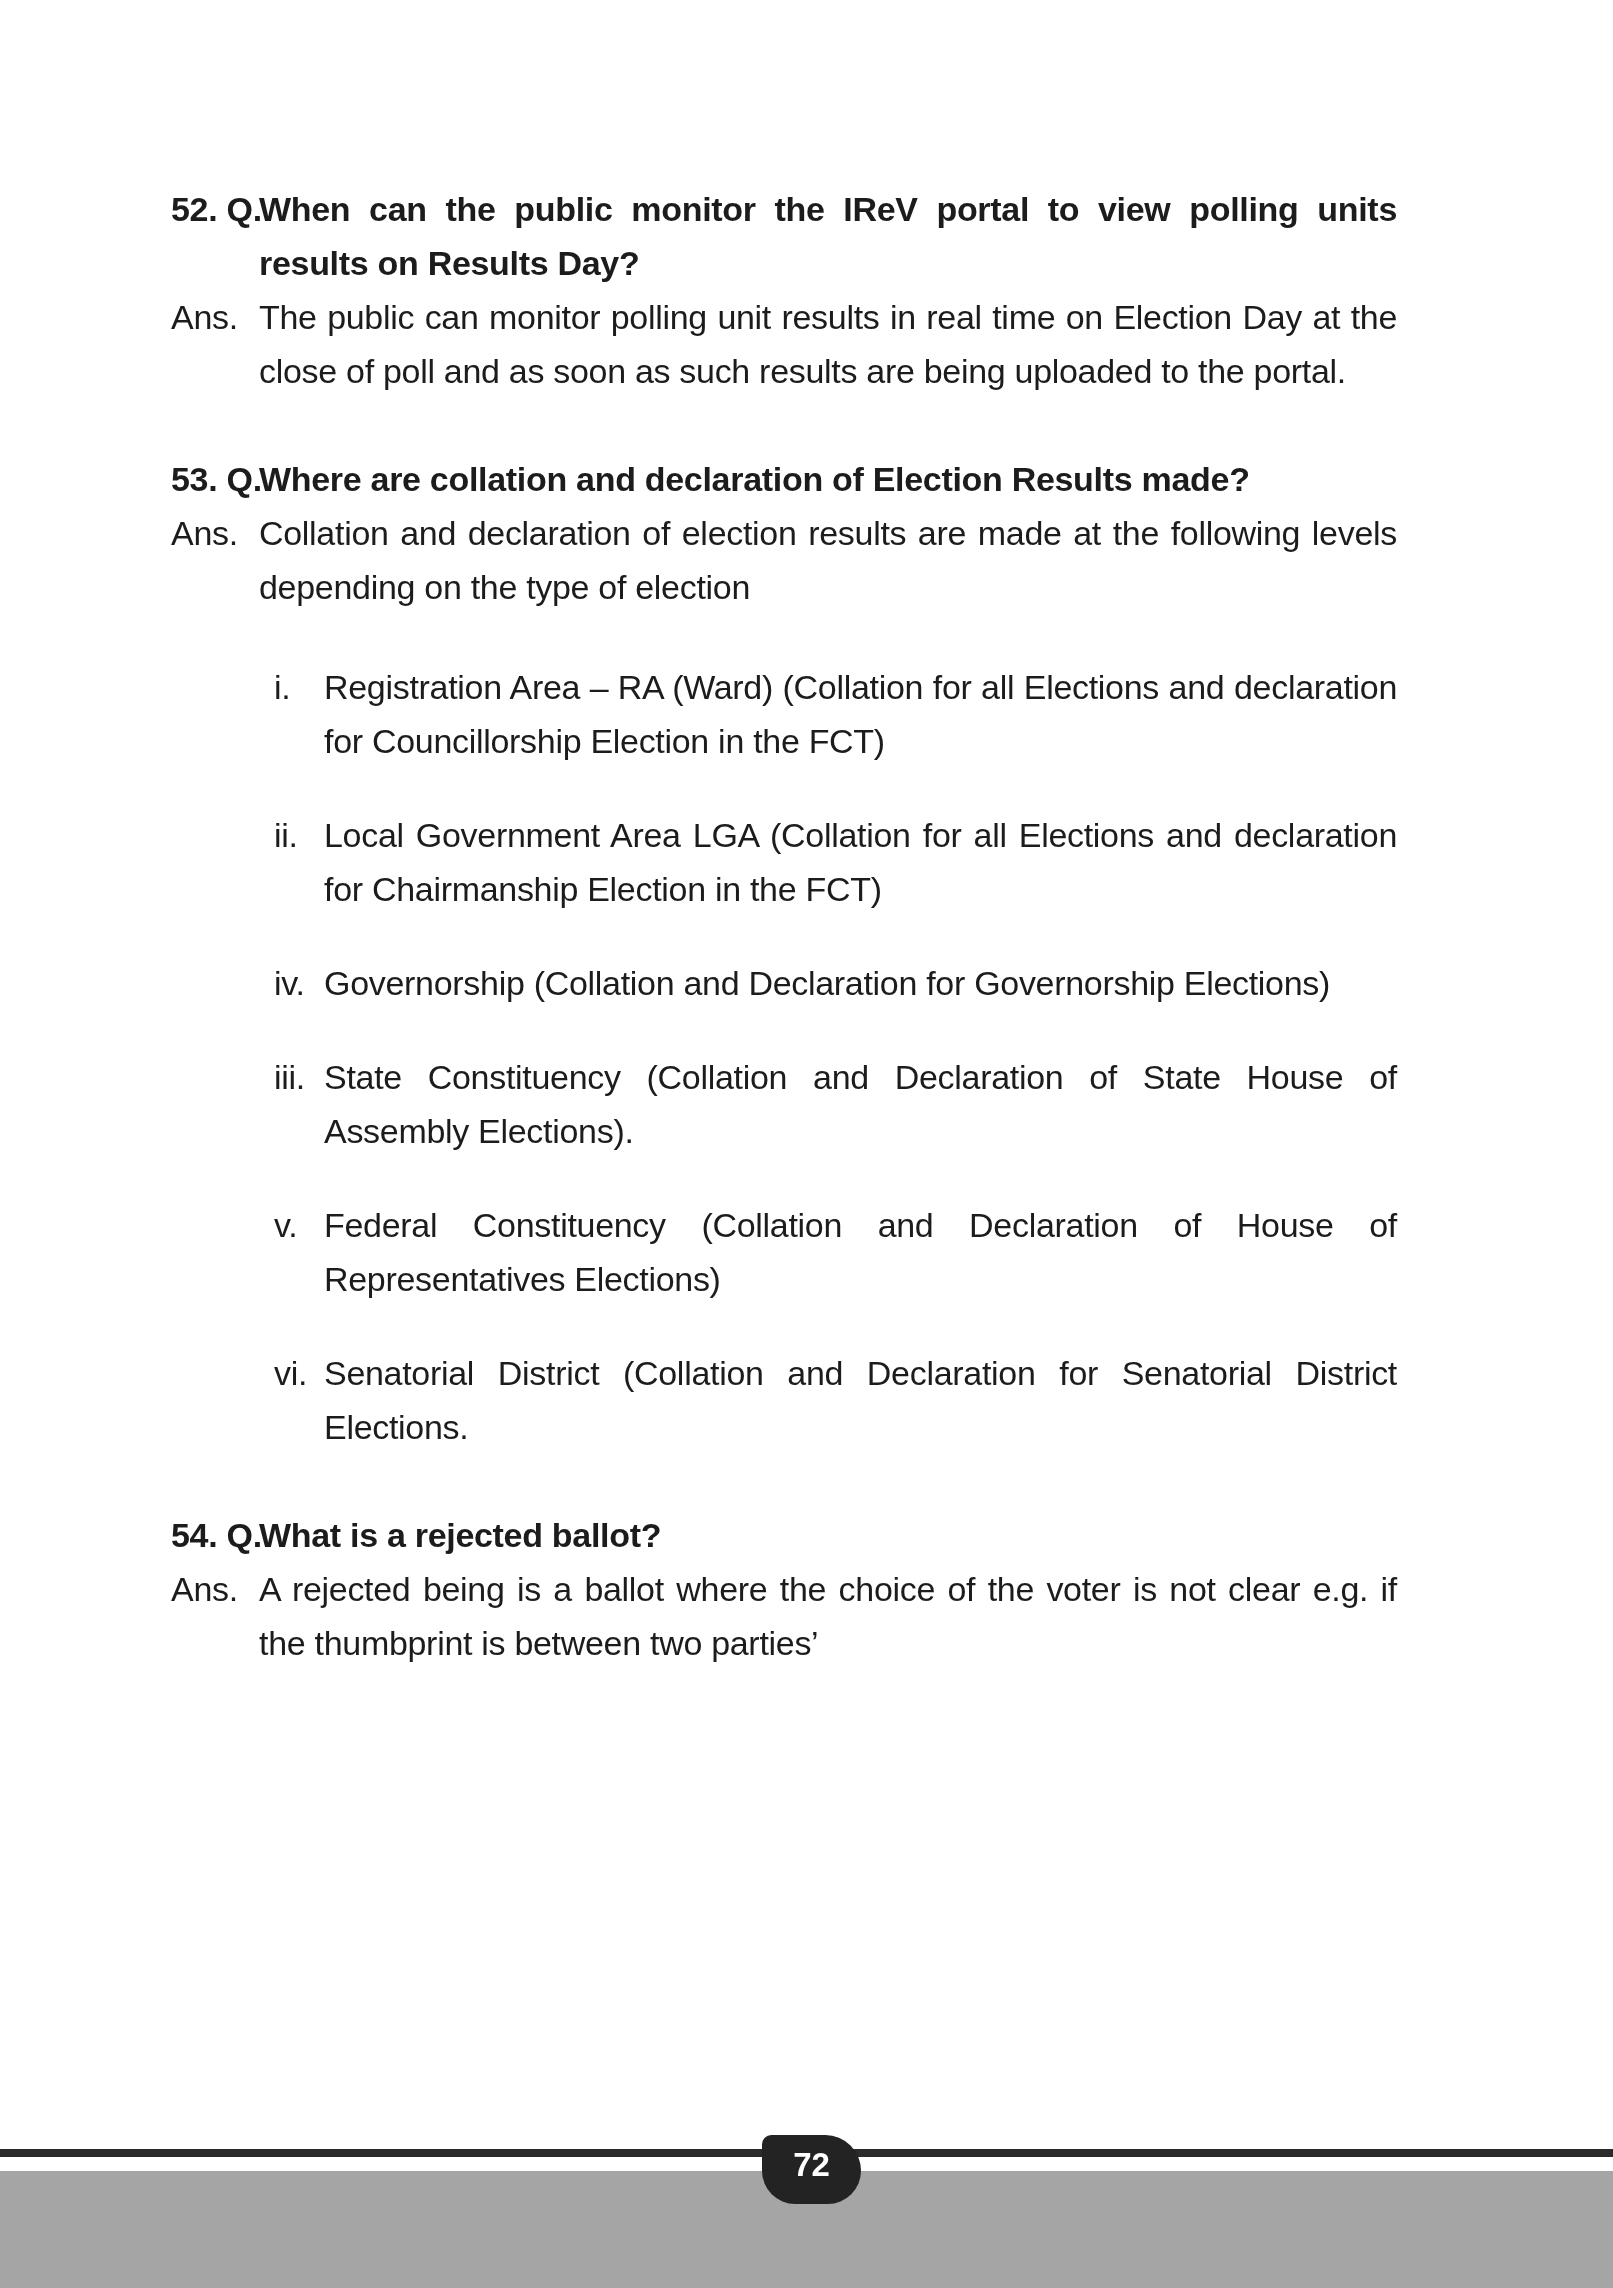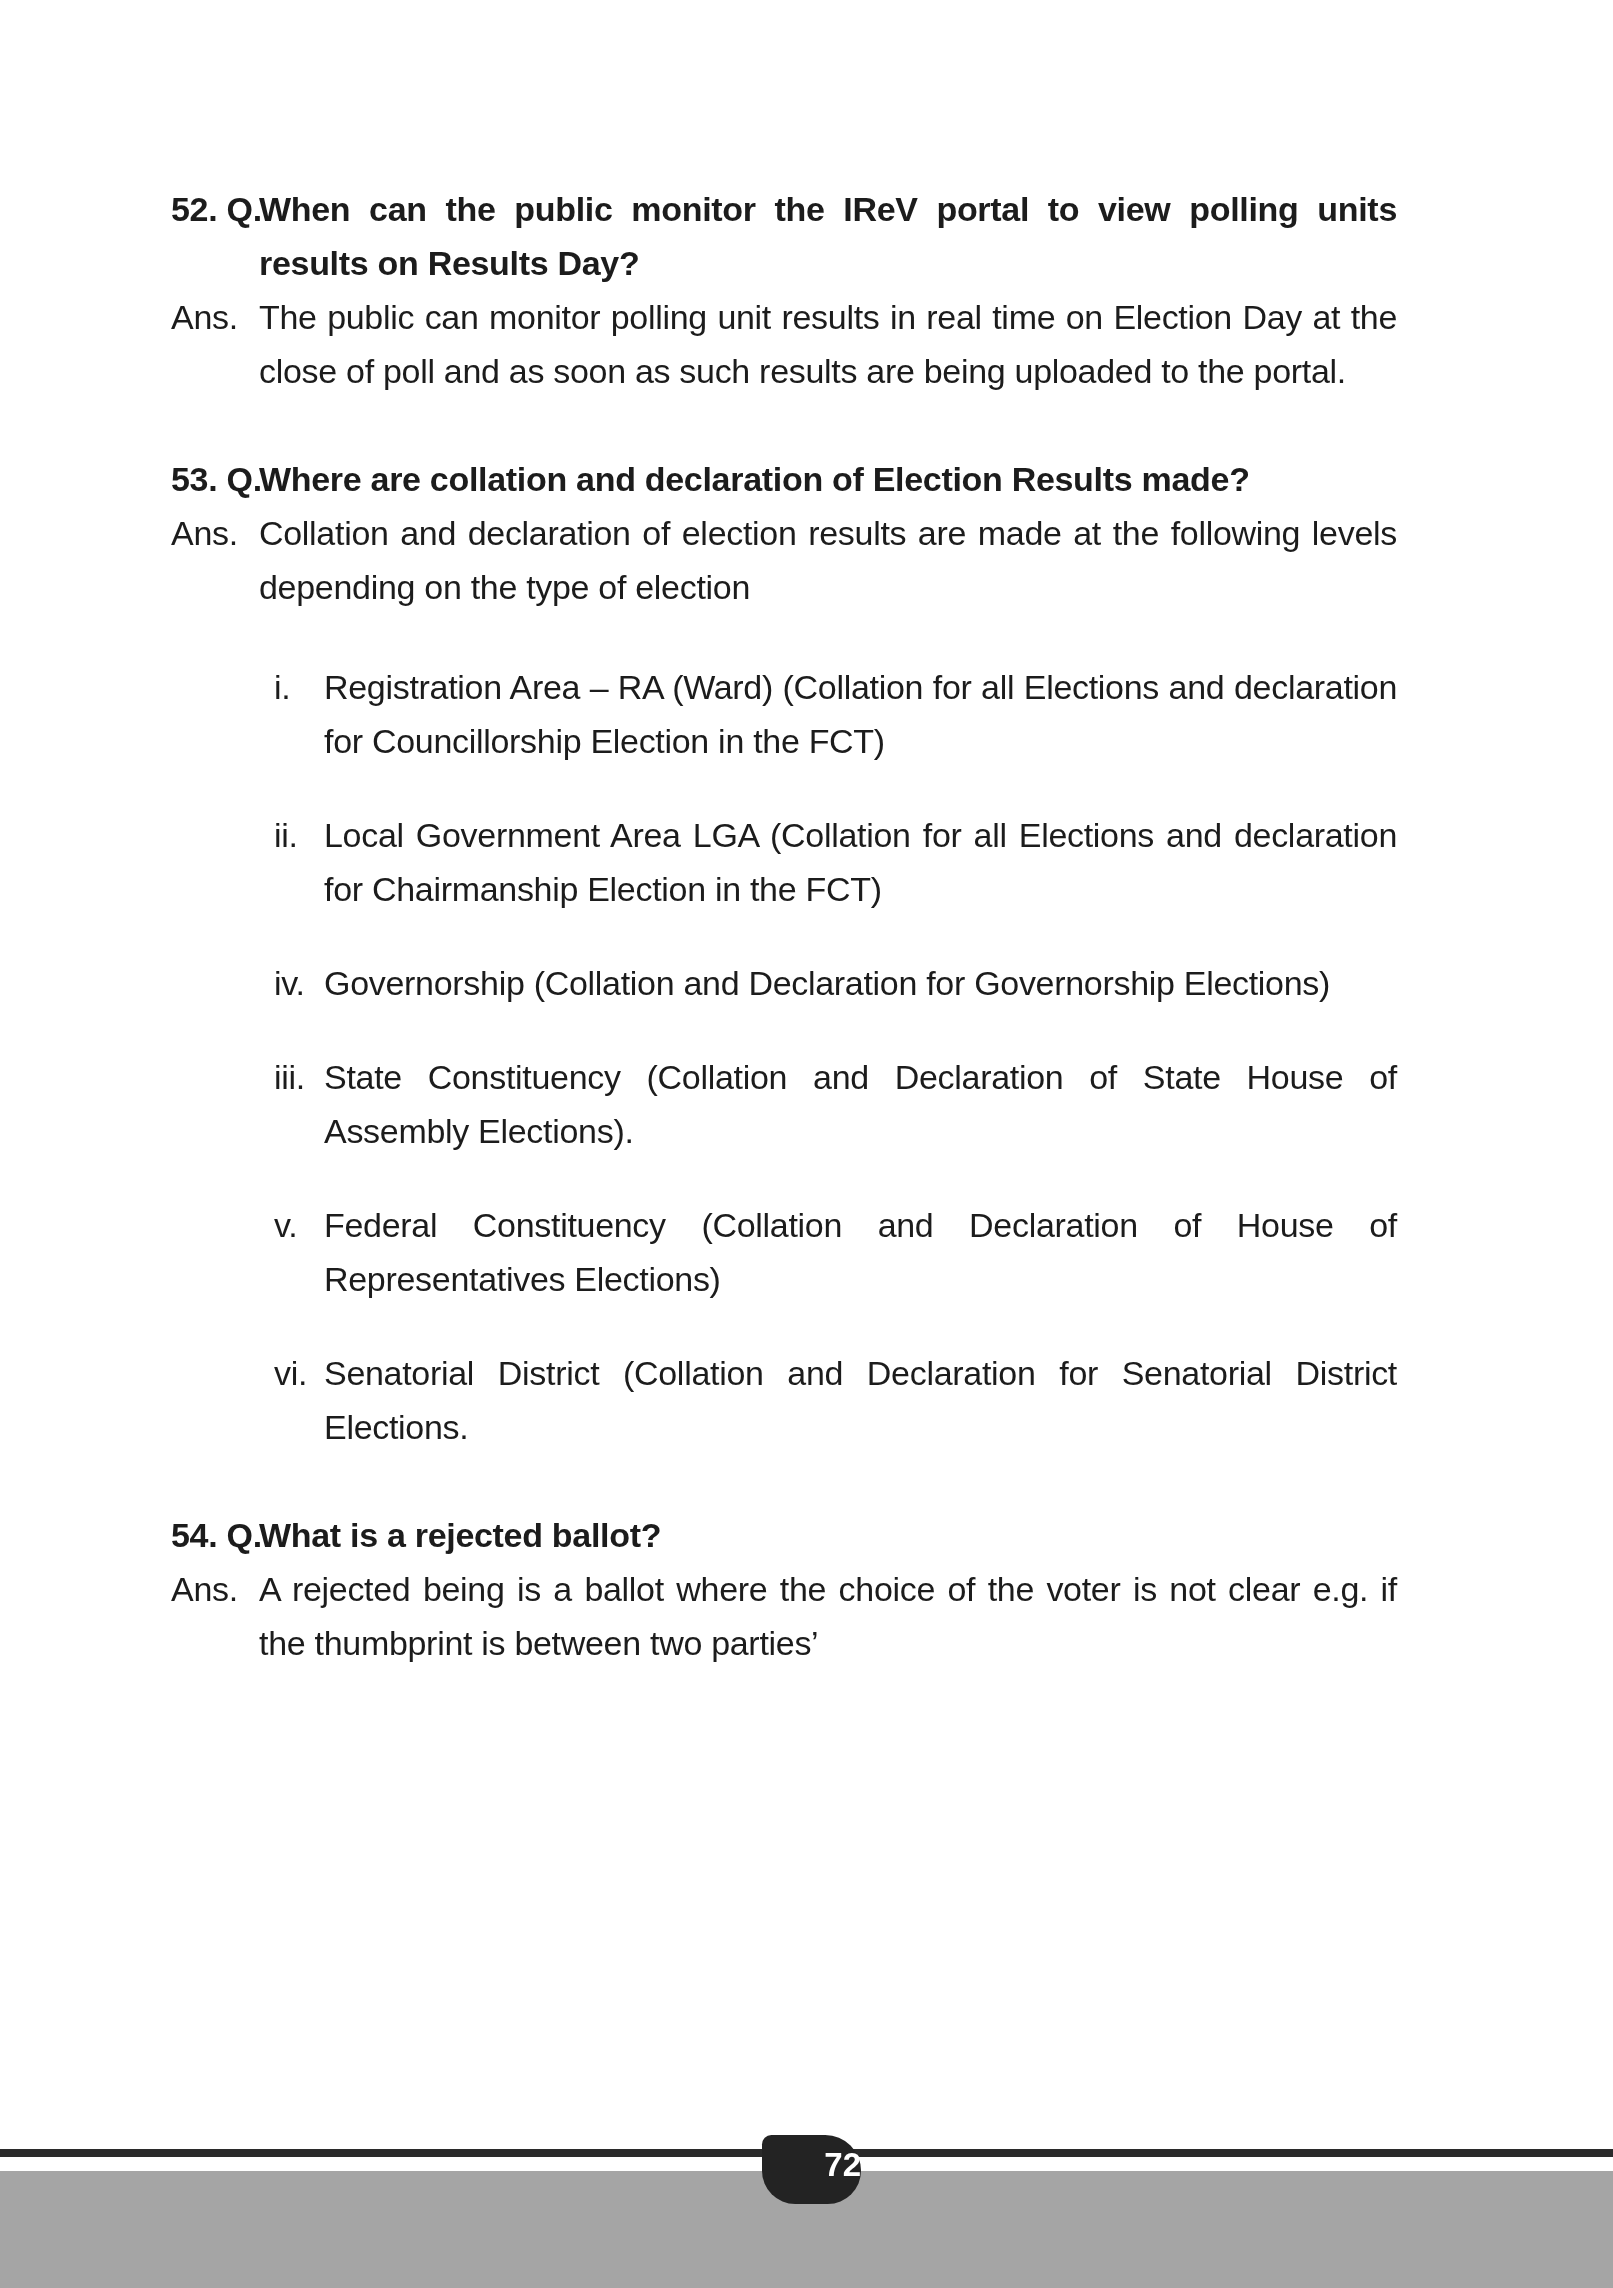--- a/index.html
+++ b/index.html
@@ -35,21 +35,21 @@
     background:var(--footer-rule);
   }
   .footer-band{
     position:absolute;left:0;top:2171px;width:1613px;height:118px;
     background:var(--footer-band);
   }
   .page-badge{
     position:absolute;left:762px;top:2135px;width:99px;height:69px;
     background:var(--badge-bg);
     border-radius:11px 42px 39px 39px;
-    display:flex;align-items:center;justify-content:flex-end;
+    display:flex;align-items:center;justify-content:center;
     color:var(--badge-text);
     font-size:33px;font-weight:700;
     padding-bottom:9px;box-sizing:border-box;
   }
 </style>
 </head>
 <body>
 
 <div class="page">
 

